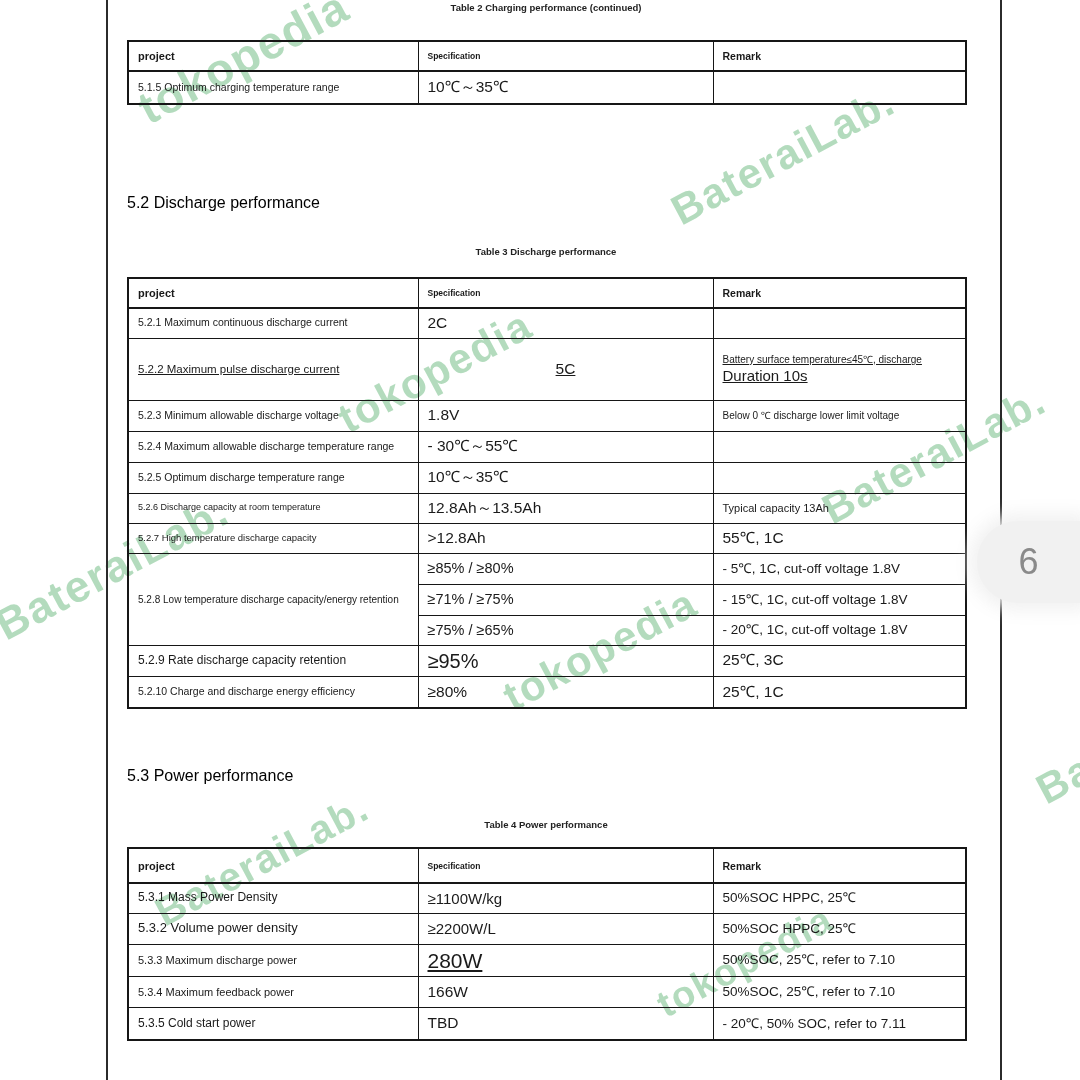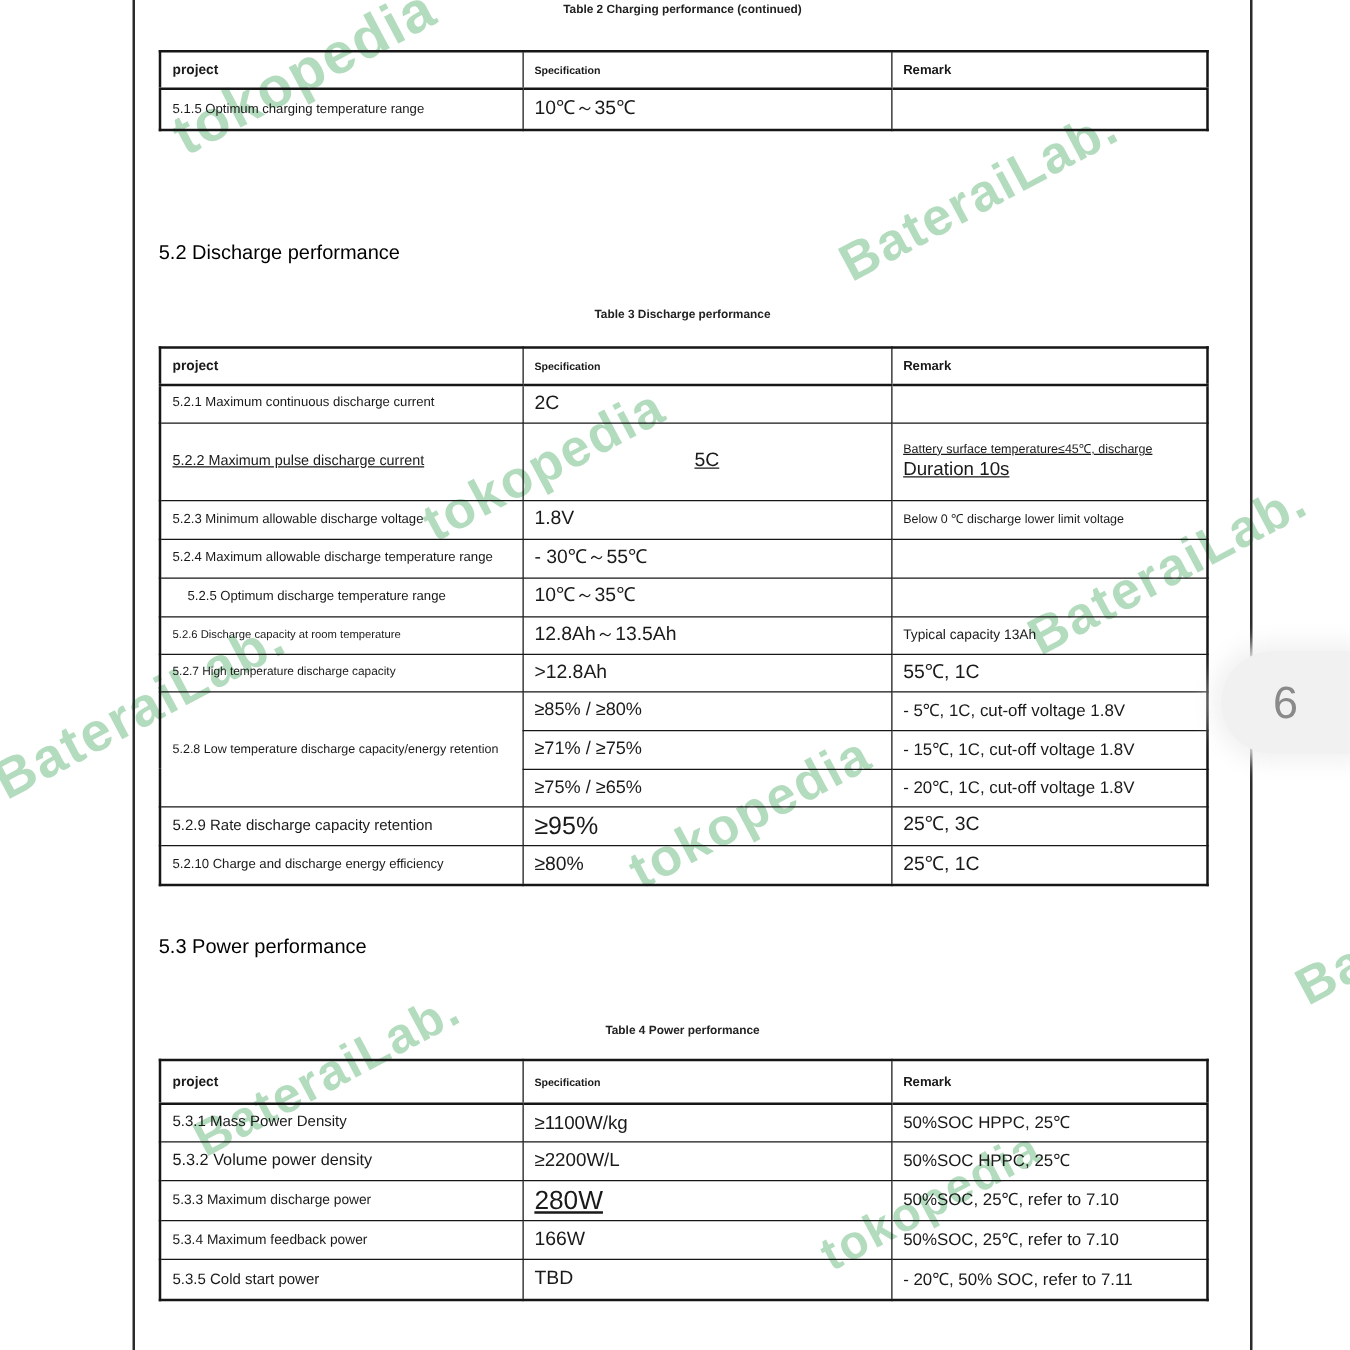--- a/index.html
+++ b/index.html
@@ -138,21 +138,21 @@
           <td>
             <span class="line" style="font-size: 10.5px;">5.2.4 Maximum allowable discharge temperature range</span>
           </td>
           <td>
             <span class="line" style="font-size: 15.5px;">- 30℃～55℃</span>
           </td>
           <td></td>
         </tr>
         <tr style="height: 31px;">
           <td>
-            <span class="line" style="font-size: 10.5px; margin-left: 12px;">5.2.5 Optimum discharge temperature range</span>
+            <span class="line" style="font-size: 10.5px;">5.2.5 Optimum discharge temperature range</span>
           </td>
           <td>
             <span class="line" style="font-size: 15.5px;">10℃～35℃</span>
           </td>
           <td></td>
         </tr>
         <tr style="height: 30px;">
           <td>
             <span class="line" style="font-size: 9px;">5.2.6 Discharge capacity at room temperature</span>
           </td>
@@ -220,21 +220,21 @@
             <span class="line" style="font-size: 15.5px;">≥80%</span>
           </td>
           <td>
             <span class="line" style="font-size: 15.5px;">25℃, 1C</span>
           </td>
         </tr>
       </tbody>
     </table>
   </div>
 
-<div class="heading" style="top:749px">5.3 Power performance</div>
+<div class="heading" style="top:767px">5.3 Power performance</div>
 <div class="caption" style="top:819px">Table 4 Power performance</div>
 <div class="spec-table" style="left: 127px; top: 847px;">
     <table style="width: 838px;">
       <colgroup>
         <col style="width: 290px;">
         <col style="width: 295px;">
         <col style="width: 253px;">
       </colgroup>
       <thead>
         <tr style="height: 35px;">

